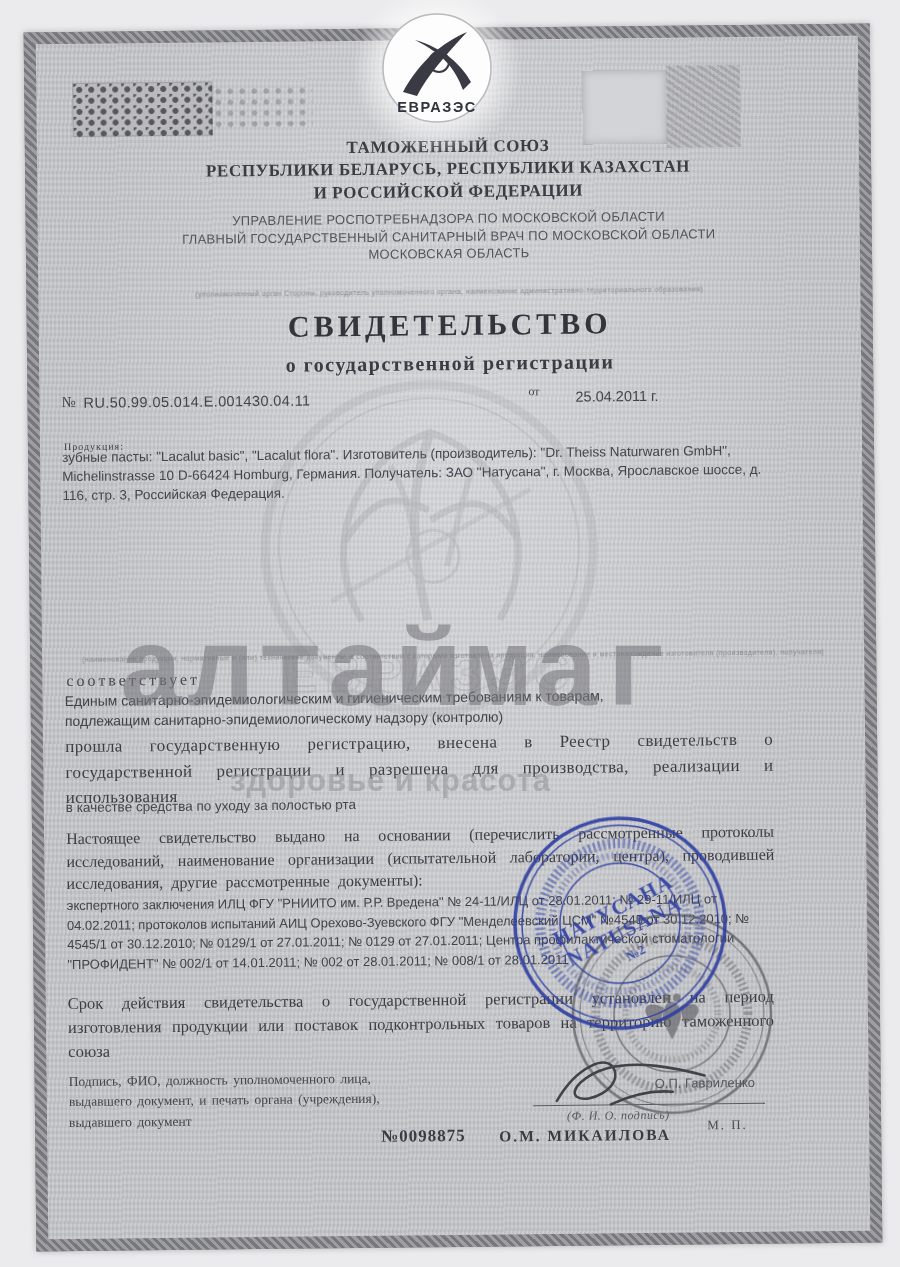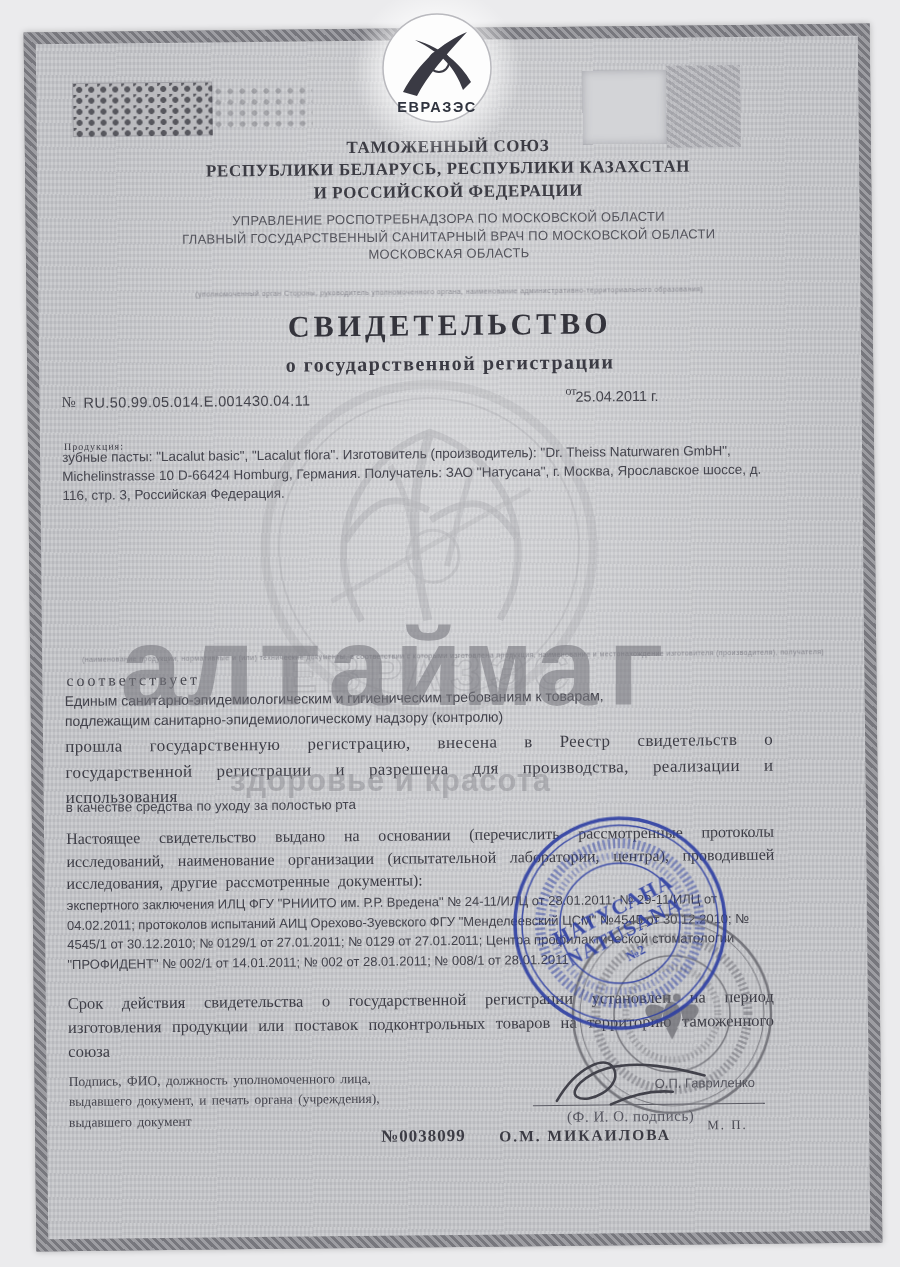--- a/index.html
+++ b/index.html
@@ -64,37 +64,37 @@
     font-family:"Liberation Sans",sans-serif;font-size:7px;color:#787880;
     letter-spacing:.4px;white-space:nowrap;filter:blur(.35px);opacity:.85;
   }
   .fp1{top:248px;}
   .fp2{top:612px;left:6px;right:6px;text-align:center;}
   .doc-title{top:268px;font-size:30px;font-weight:bold;color:#34343c;letter-spacing:4px;}
   .doc-subtitle{top:312px;font-size:20px;font-weight:bold;color:#3b3b44;letter-spacing:1.5px;}
   .numrow{top:348px;left:22px;right:22px;height:26px;font-size:14.5px;color:#44444c;}
   .num-label{position:absolute;left:0;top:2px;font-size:15px;}
   .num-value{position:absolute;left:22px;top:3px;font-family:"Liberation Sans",sans-serif;letter-spacing:.4px;}
-  .date-label{position:absolute;left:504px;top:-3px;font-size:12px;}
+  .date-label{position:absolute;left:467px;top:-3px;font-size:12px;}
   .date-value{position:absolute;left:514px;top:2px;font-family:"Liberation Sans",sans-serif;font-size:14.5px;}
   .product-label{top:386px;left:24px;font-size:10px;color:#3f3f48;letter-spacing:1px;margin-top:11px;}
   .product-text{top:404px;left:22px;width:706px;font-family:"Liberation Sans",sans-serif;font-size:13.5px;line-height:1.42;color:#45454e;}
   .wm-circle{left:200px;top:330px;opacity:.28;z-index:1;}
   .compliance-label{top:628px;left:24px;font-size:16px;color:#46464e;letter-spacing:3px;}
   .compliance-text{top:648px;left:22px;width:612px;font-family:"Liberation Sans",sans-serif;font-size:14px;line-height:1.4;color:#42424b;}
   .reg-statement{top:690px;left:22px;width:708px;font-size:17px;line-height:1.5;color:#3c3c45;text-align:justify;word-spacing:7px;letter-spacing:.4px;}
   .usage-text{top:756px;left:22px;font-family:"Liberation Sans",sans-serif;font-size:13.5px;color:#45454e;}
   .basis-statement{top:784px;left:22px;width:708px;font-size:16px;line-height:1.42;color:#3d3d46;text-align:justify;word-spacing:4px;}
   .protocols-text{top:852px;left:22px;width:706px;font-family:"Liberation Sans",sans-serif;font-size:13px;line-height:1.5;color:#43434c;}
   .validity-text{top:948px;left:22px;width:706px;font-size:16.5px;line-height:1.45;color:#3d3d46;text-align:justify;word-spacing:6px;}
   .sign-caption{top:1028px;left:22px;width:368px;font-size:13.5px;line-height:1.5;color:#44444d;word-spacing:2px;}
   .signature-svg{left:500px;top:1010px;z-index:6;}
   .signer-name{top:1038px;left:608px;font-family:"Liberation Sans",sans-serif;font-size:13px;color:#55555e;z-index:6;}
   .sign-line{top:1066px;left:486px;width:232px;border-top:1.5px solid #5a5a63;}
-  .sign-line-caption{top:1070px;left:520px;font-size:15px;color:#565660;letter-spacing:.5px;}
+  .sign-line-caption{top:1070px;left:520px;font-size:12px;color:#565660;letter-spacing:.5px;font-style:italic;}
   .blank-number{top:1086px;left:334px;font-size:17px;font-weight:bold;color:#3c3c45;letter-spacing:1px;}
   .registrar-name{top:1088px;left:452px;font-size:15.5px;font-weight:bold;color:#3b3b44;letter-spacing:2px;}
   .seal-mark{top:1080px;left:660px;font-size:13px;color:#4a4a53;letter-spacing:2px;}
   .stamp-blue{left:462px;top:772px;z-index:5;opacity:.9;filter:blur(.3px);}
   .stamp-gray{left:520px;top:870px;z-index:4;opacity:.8;filter:blur(.3px);}
   .wm-shop{
     position:absolute;left:118px;top:620px;width:760px;z-index:9;pointer-events:none;
     font-family:Liberation Mono, monospace;font-weight:bold;font-size:112px;
     color:rgba(118,118,124,.58);letter-spacing:2px;line-height:1;
   }
@@ -176,21 +176,21 @@
     <svg class="abs signature-svg" width="200" height="70" viewBox="0 0 200 70">
       <g fill="none" stroke="#42424b" stroke-width="2.6" stroke-linecap="round">
         <path d="M10 52 C30 18 62 4 68 22 C74 40 42 56 30 48 C22 42 38 26 60 20 C92 12 128 20 158 28"></path>
         <path d="M64 56 C86 46 106 42 126 44"></path>
       </g>
     </svg>
     <div class="abs signer-name">О.П. Гавриленко</div>
     <div class="abs sign-line"></div>
     <div class="abs sign-line-caption">(Ф. И. О. подпись)</div>
 
-    <div class="abs blank-number">№0038099</div>
+    <div class="abs blank-number">№0098875</div>
     <div class="abs registrar-name">О.М. МИКАИЛОВА</div>
     <div class="abs seal-mark">М. П.</div>
 
     <svg class="abs stamp-blue" width="226" height="226" viewBox="-113 -113 226 226">
       <g fill="none" stroke="#2e3fa3">
         <circle r="105" stroke-width="3.5"></circle>
         <circle r="98" stroke-width="1.5"></circle>
         <circle r="60" stroke-width="1.5"></circle>
         <circle r="80" stroke-width="10" stroke-dasharray="2.4 2.6" opacity=".55"></circle>
         <circle r="68" stroke-width="7" stroke-dasharray="2 2.8" opacity=".4"></circle>

